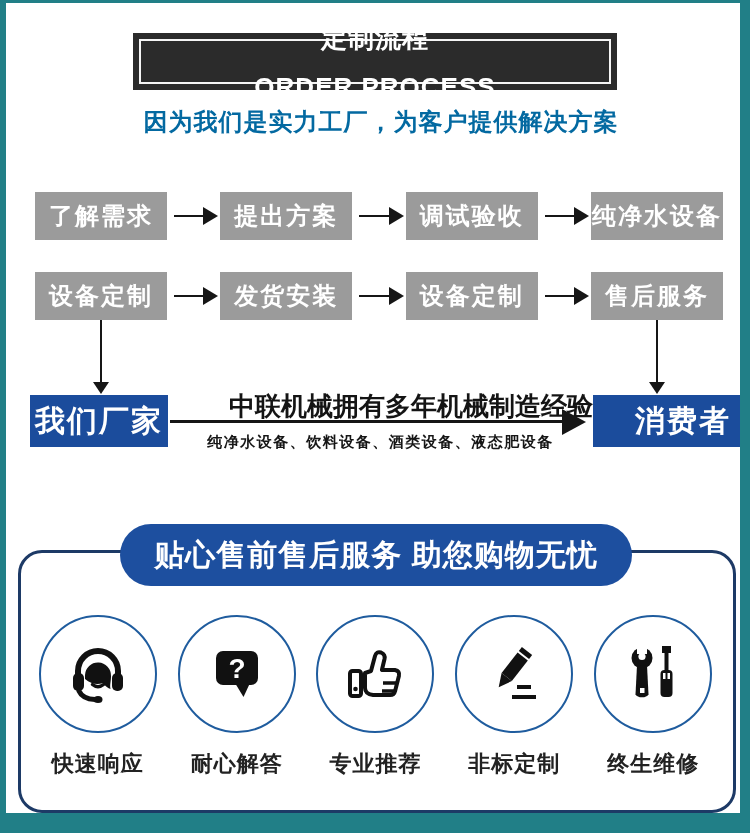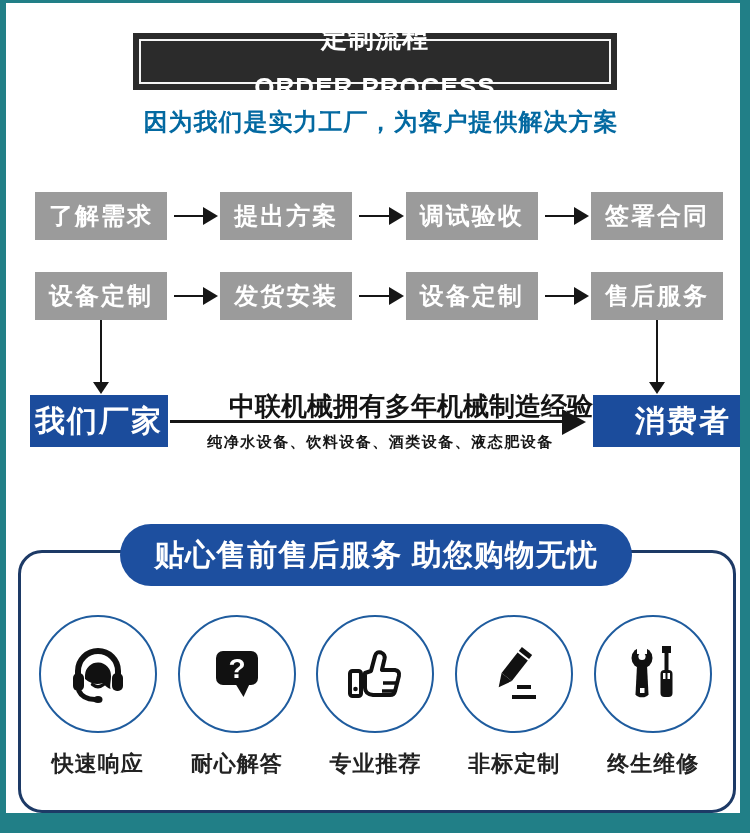--- a/index.html
+++ b/index.html
@@ -130,21 +130,21 @@
   </div>
   <div class="subtitle">因为我们是实力工厂，为客户提供解决方案</div>
 
   <div class="prow prow1">
     <div class="pbox">了解需求</div>
     <div class="connector"></div>
     <div class="pbox">提出方案</div>
     <div class="connector"></div>
     <div class="pbox">调试验收</div>
     <div class="connector"></div>
-    <div class="pbox">签署合同</div>
+    <div class="pbox">纯净水设备</div>
   </div>
 
   <div class="prow prow2">
     <div class="pbox">设备定制</div>
     <div class="connector"></div>
     <div class="pbox">发货安装</div>
     <div class="connector"></div>
     <div class="pbox">设备定制</div>
     <div class="connector"></div>
     <div class="pbox">售后服务</div>

